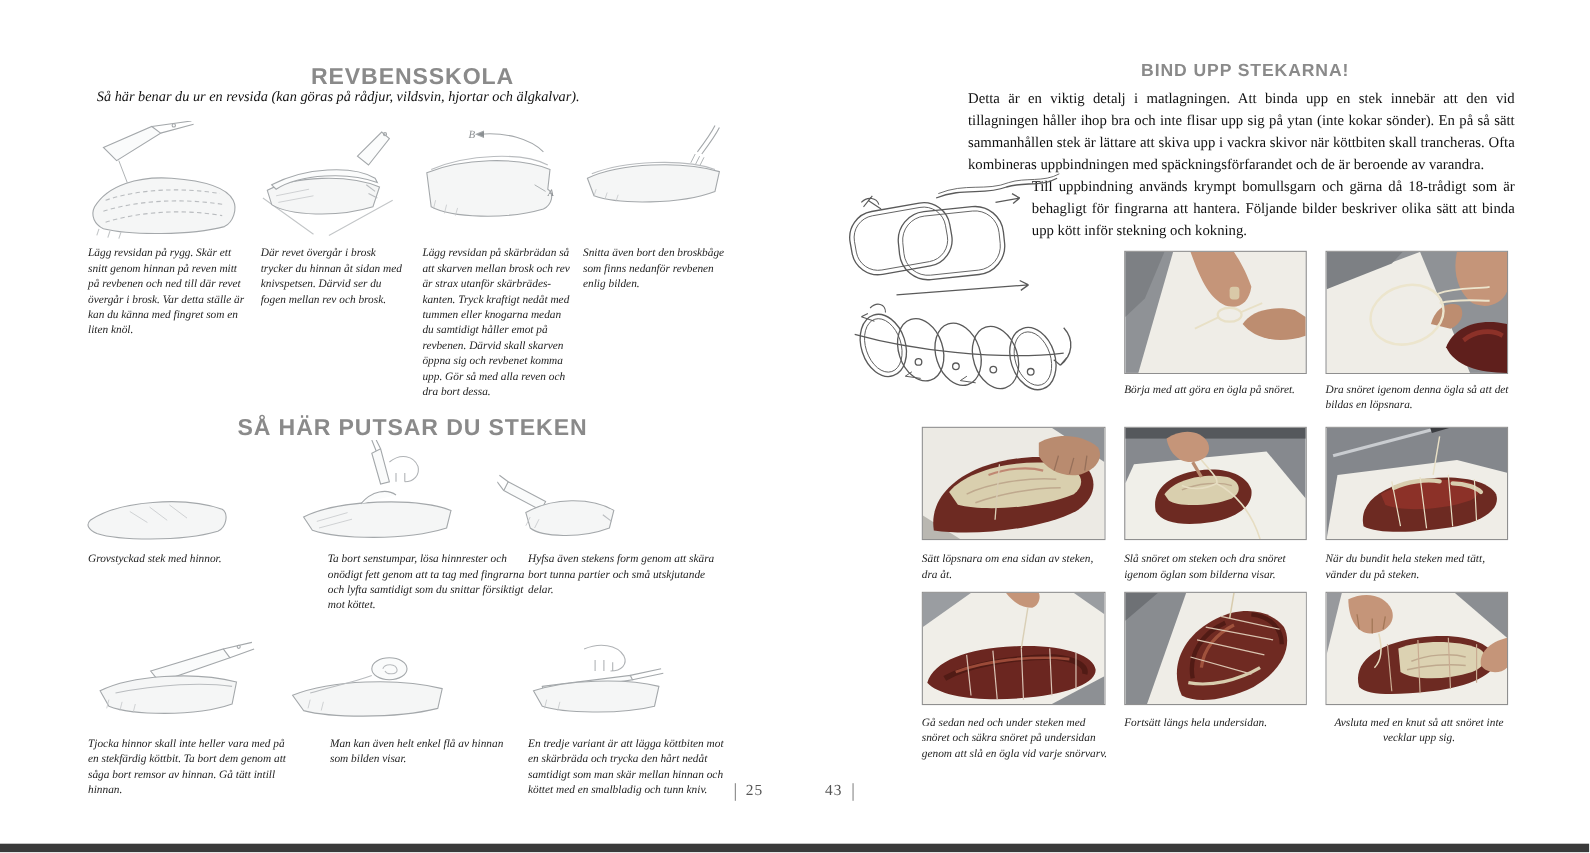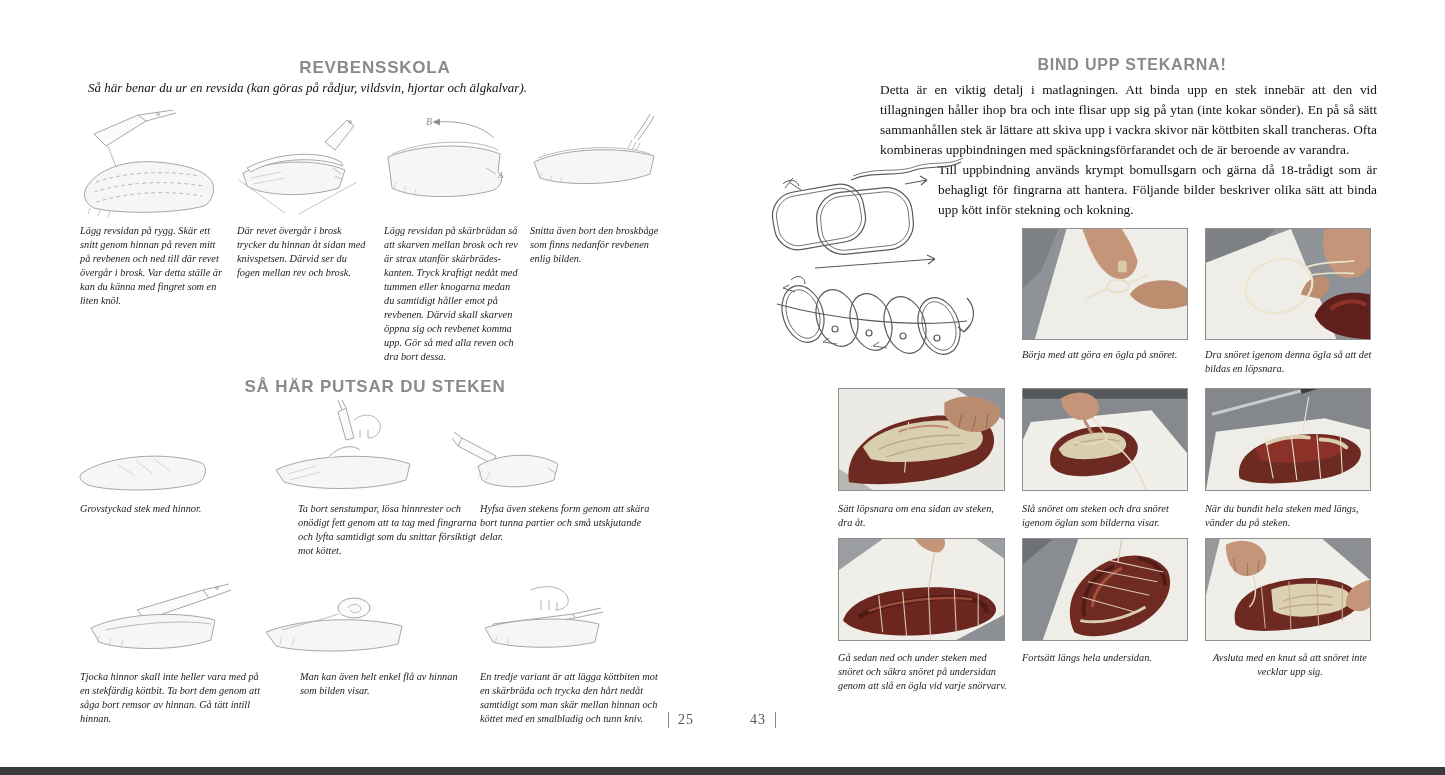--- a/index.html
+++ b/index.html
@@ -1,20 +1,20 @@
 <!DOCTYPE html>
 <html><head>
 <meta charset="utf-8">
 <style>
   html,body{margin:0;padding:0;background:#fff;}
   #page{position:relative;width:1445px;height:775px;background:#ffffff;overflow:hidden;
         font-family:"Liberation Serif",serif;color:#1a1a1a;}
   .abs{position:absolute;}
   .heading{font-family:"Liberation Sans",sans-serif;font-weight:bold;color:#8a8a8a;
-           font-size:17px;letter-spacing:0.8px;text-align:center;}
+           font-size:21px;letter-spacing:0.8px;text-align:center;}
   .intro{font-size:13px;color:#111;font-style:italic;}
   .body-par{font-size:13.4px;line-height:20px;text-align:justify;color:#111;}
   .cap{font-style:italic;font-size:10.3px;line-height:14px;color:#222;}
   .pagenum{font-size:14px;color:#555;letter-spacing:1px;}
   .pagenum.left{border-left:1px solid #888;padding-left:9px;}
   .pagenum.right{border-right:1px solid #888;padding-right:9px;}
   .photo{border:1px solid #8f8f8f;box-sizing:border-box;}
   .photo svg{display:block;width:100%;height:100%;}
   .sketch svg{display:block;width:100%;height:100%;}
   .bottombar{background:#3a3a3a;}
@@ -256,21 +256,21 @@
         <polygon points="0,104 10,44 120,30 166,42 166,104" fill="#efede7"></polygon>
         <path d="M34,92 C30,74 44,58 76,50 C116,42 148,48 156,62 C160,74 148,86 120,92 C86,98 48,100 34,92 Z" fill="#6d2a22"></path>
         <path d="M50,62 C66,52 100,46 128,50 C142,54 144,62 132,68 C104,78 66,78 54,72 Z" fill="#8c3128"></path>
         <path d="M62,56 C74,50 92,48 104,50 M116,52 C128,52 138,56 142,60" stroke="#d8cdae" stroke-width="4" fill="none" stroke-linecap="round"></path>
         <path d="M60,50 L68,92 M86,46 L92,94 M112,44 L116,92 M136,48 L138,88" stroke="#e8e0c6" stroke-width="1.1" fill="none"></path>
         <path d="M98,44 L104,8" stroke="#e8e0c6" stroke-width="1.3" fill="none"></path>
       </svg>
     </div>
     <div class="abs cap" style="left:116px;top:502px;width:172px;">Sätt löpsnara om ena sidan av steken, dra åt.</div>
     <div class="abs cap" style="left:300px;top:502px;width:170px;">Slå snöret om steken och dra snöret igenom öglan som bilderna visar.</div>
-    <div class="abs cap" style="left:483px;top:502px;width:170px;">När du bundit hela steken med längs, vänder du på steken.</div>
+    <div class="abs cap" style="left:483px;top:502px;width:170px;">När du bundit hela steken med tätt, vänder du på steken.</div>
 
     <div class="abs photo" style="left:116px;top:538px;width:167px;height:103px;">
       <svg viewBox="0 0 166 104" preserveAspectRatio="none">
         <rect width="166" height="104" fill="#f0eee8"></rect>
         <polygon points="0,0 44,0 0,32" fill="#9a9da1"></polygon>
         <polygon points="166,104 166,78 118,104" fill="#8d9094"></polygon>
         <polygon points="138,0 166,0 166,20" fill="#9a9da1"></polygon>
         <path d="M4,84 C10,64 40,52 84,50 C128,48 156,58 158,72 C158,84 136,94 96,98 C56,102 16,98 4,84 Z" fill="#6b2620"></path>
         <path d="M20,80 C40,68 80,60 120,60 C140,62 150,68 148,76" stroke="#511b15" stroke-width="5" fill="none"></path>
         <path d="M30,74 C56,64 100,58 134,62" stroke="#9c4a38" stroke-width="2.5" fill="none"></path>

